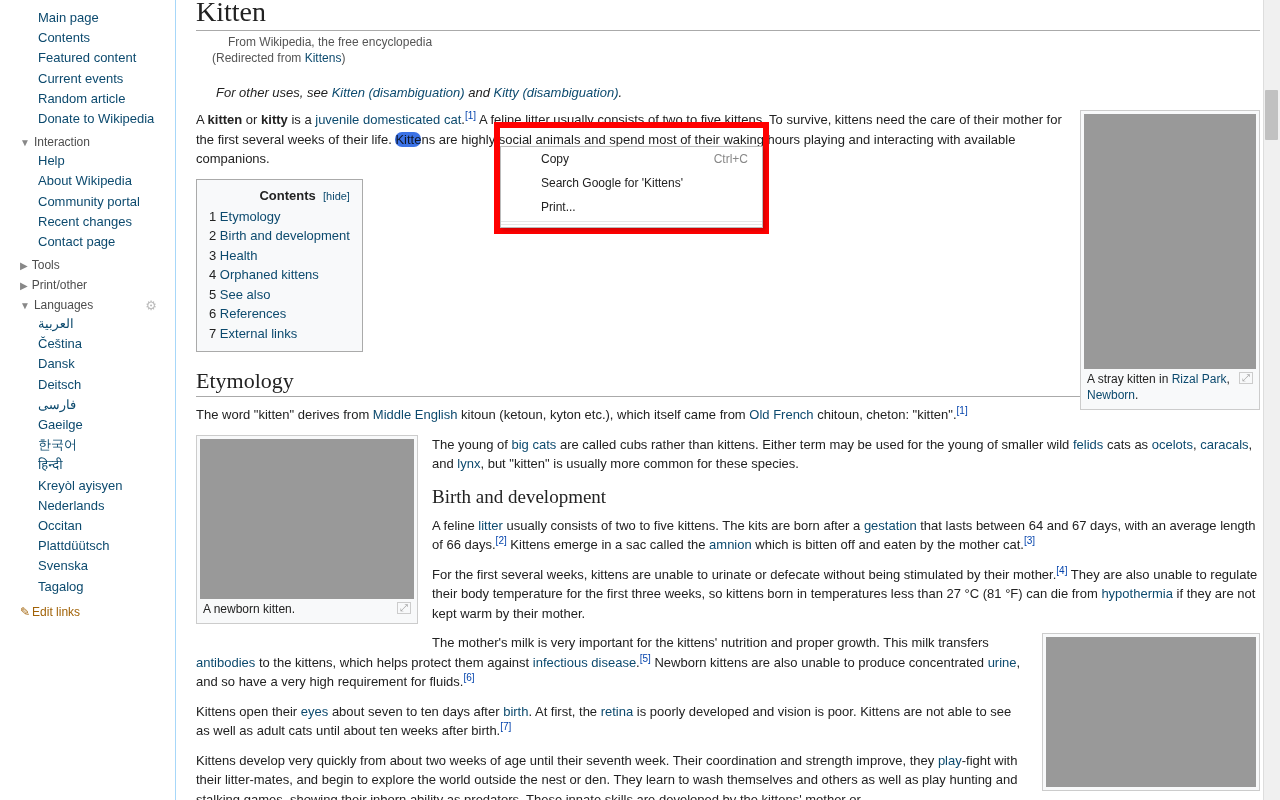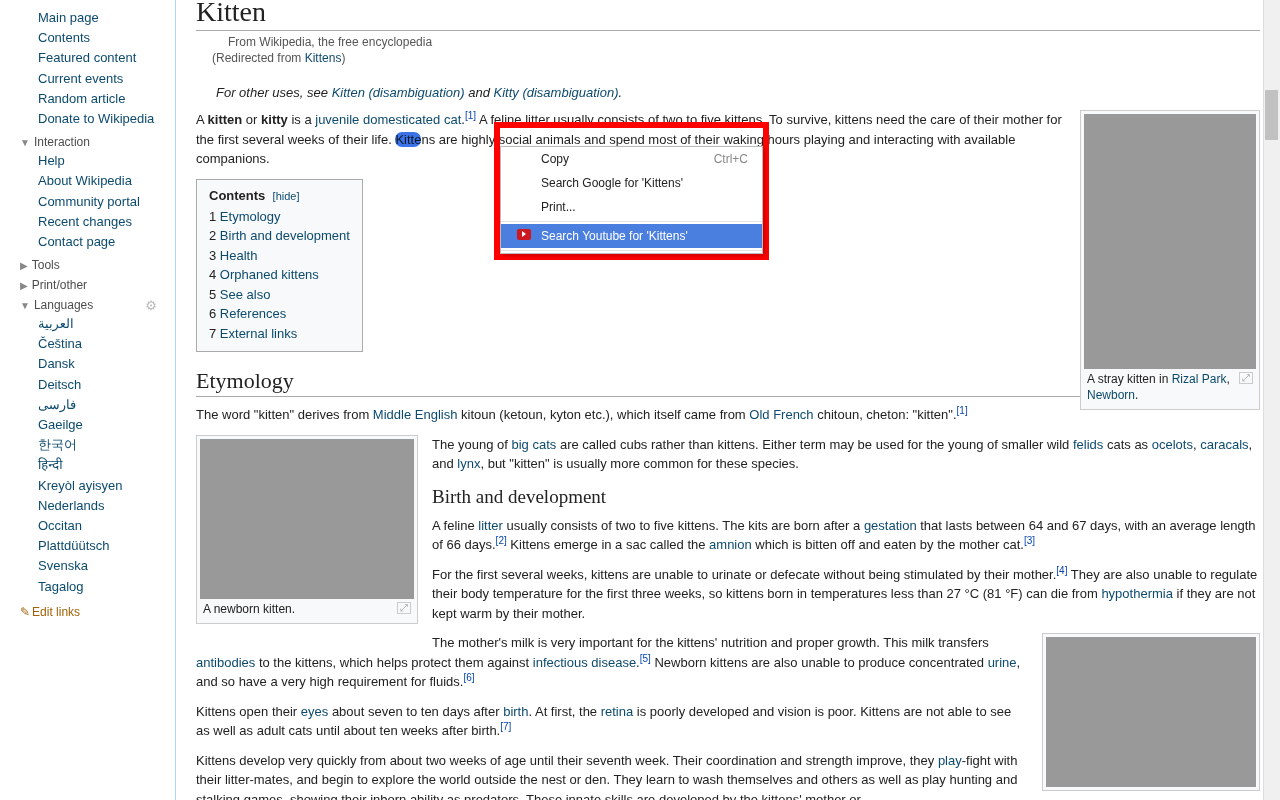--- a/index.html
+++ b/index.html
@@ -21,21 +21,21 @@
   h1.title { font-family: Georgia, "Times New Roman", serif; font-weight: normal; font-size: 28px; border-bottom: 1px solid #aaa; padding-bottom: 2px; margin-bottom: 4px; margin-top: -4px;}
   .sub-from { font-size: 12px; color:#555; margin-bottom:2px;margin-left:32px;}
   .redirected { font-size: 12px; color:#555; padding-left:16px; margin-bottom:20px;}
   .hatnote { font-style: italic; padding-left:20px; margin-bottom:10px; font-size:13px;}
   p { margin: 0 0 10px 0; line-height: 1.5; font-size: 13px;}
   sup { font-size: 10px; color:#0645ad; vertical-align: super; line-height:0;}
 
   .highlighted-word { background:#3b72e5; color:#0f172a;border-radius:7px; }
 
   .toc { background: #f8f9fa; border: 1px solid #aaa; padding: 8px 12px; display:inline-block; font-size:13px; min-width:140px;}
-  .toc-title { text-align:left; font-weight:bold; margin-bottom:4px;}
+  .toc-title { text-align:right; font-weight:bold; margin-bottom:4px;}
   .toc-title .hide { font-weight:normal; font-size:11px;}
   .toc ol { list-style:none; padding:0;}
   .toc li { line-height:1.5;}
 
   h2.section { font-family: Georgia, serif; font-weight:normal; font-size:22px; border-bottom:1px solid #aaa; padding-bottom:2px; margin:16px 0 8px 0;}
   h3.section { font-family: Georgia, serif; font-weight:normal; font-size:19px; margin:12px 0 8px 0;}
 
   .thumb { border:1px solid #ccc; background:#f8f9fa; padding:3px; font-size:12px;}
   .thumb-right { float:right; margin:0 0 10px 14px; width:180px;}
   .thumb-left { float:left; margin:0 14px 10px 0; width:222px;}
@@ -217,23 +217,19 @@
       <span>Copy</span>
       <span class="shortcut">Ctrl+C</span>
     </div>
     <div class="item">
       <span>Search Google for 'Kittens'</span>
     </div>
     <div class="item">
       <span>Print...</span>
     </div>
     <hr>
-    <div class="item sel">
-      <span class="yt-icon"></span>
-      <span>Search Youtube for 'Kittens'</span>
-    </div>
     <hr>
   </div>
 </div>
 
 <div class="scrollbar-track">
   <div class="scrollbar-thumb"></div>
 </div>
 
 </body></html>

